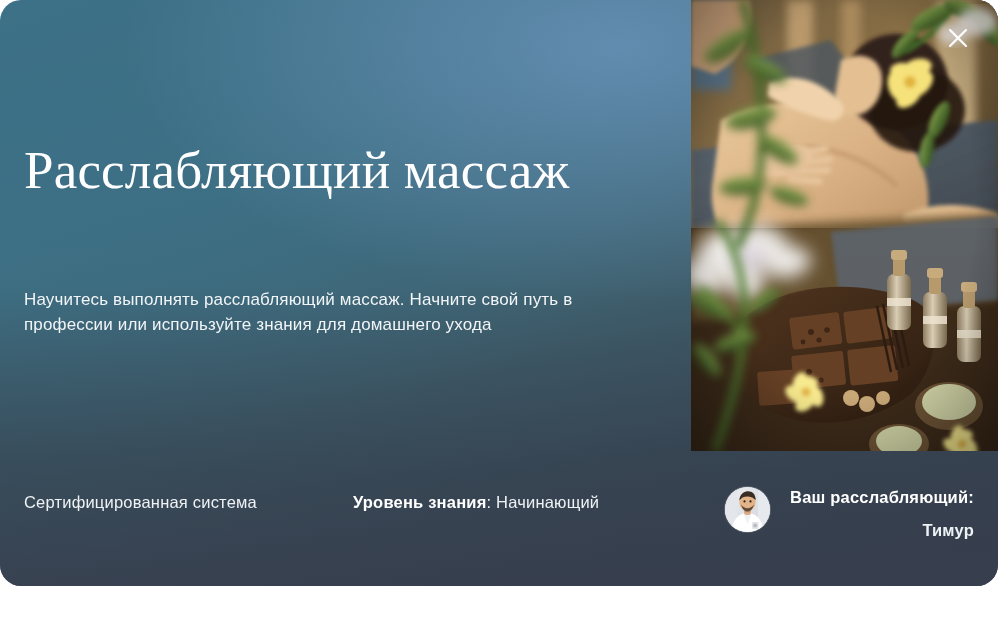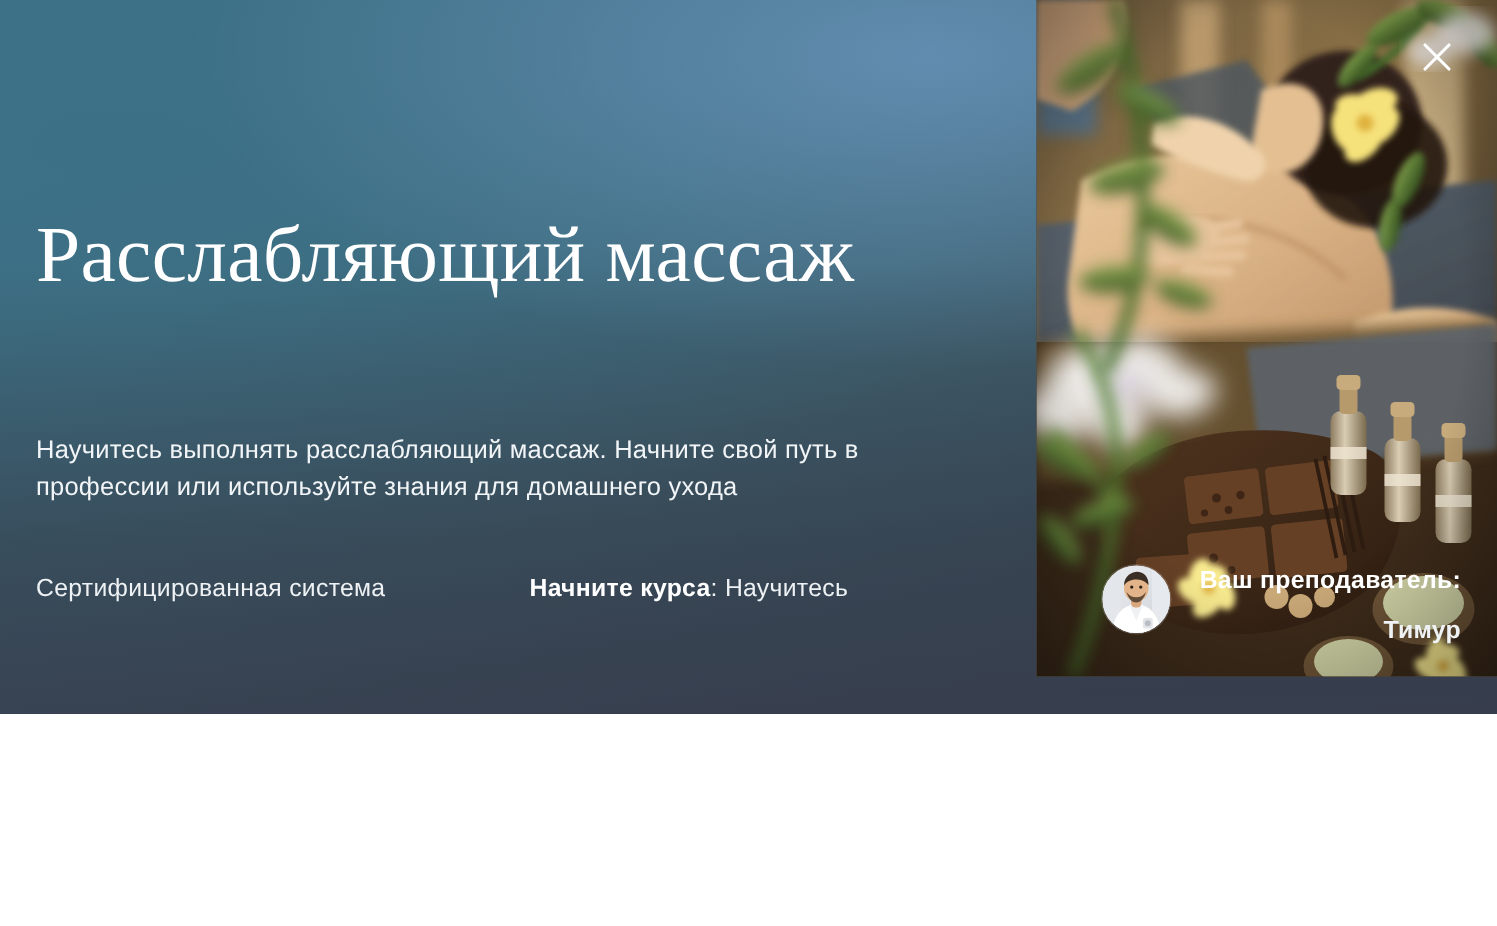--- a/index.html
+++ b/index.html
@@ -6,26 +6,27 @@
 
   html, body {
     width:998px; height:617px;
     overflow:hidden;
     font-family:"Liberation Sans", sans-serif;
   }
 
   
   #promo-card {
     position:relative;
-    width:998px; height:476px;
+    width:998px; height:586px;
     background:
       radial-gradient(ellipse 80% 70% at 62% 8%,  rgba(100,142,178,0.95) 0%, rgba(100,142,178,0) 62%),
       radial-gradient(ellipse 95% 80% at 8% 20%,  rgba(60,112,134,0.95) 0%,  rgba(60,112,134,0) 70%),
       linear-gradient(160deg, #3d7288 0%, #3f6f82 26%, #3f5f6d 55%, #3b4c5a 78%, #3a4350 100%);
     overflow:hidden;
+    border-radius:21px;
   }
   
   #promo-card::after{
     content:"";
     position:absolute; left:0; right:0; bottom:0; height:300px;
     background:linear-gradient(180deg, rgba(46,58,70,0) 0%, rgba(50,58,72,0.55) 62%, rgba(54,60,76,0.80) 100%);
     pointer-events:none;
   }
 
   
@@ -360,21 +361,21 @@
         <line x1="19" y1="3" x2="3" y2="19" stroke="#ffffff" stroke-width="2.1" stroke-linecap="round"></line>
       </svg>
     </span>
   </div>
 
   <div class="footer-row">
 
     <div class="cert-label">Сертифицированная система</div>
 
     <div class="course-level">
-      <span class="lvl-key">Начните курса</span><span>: </span><span>Научитесь</span>
+      <span class="lvl-key">Уровень знания</span><span>: </span><span>Начинающий</span>
     </div>
 
     <div class="instructor">
       <div class="avatar">
         <span>
           <svg viewBox="0 0 45 45" aria-hidden="true">
             <defs>
               <linearGradient id="avBg" x1="0" y1="0" x2="1" y2="1">
                 <stop offset="0%" stop-color="#eceef1"></stop>
                 <stop offset="100%" stop-color="#cfd4da"></stop>
@@ -399,19 +400,19 @@
 
             <circle cx="19.5" cy="14.4" r="1.1" fill="#2b2119"></circle>
             <circle cx="25.5" cy="14.4" r="1.1" fill="#2b2119"></circle>
 
             <rect x="27" y="35" width="6.5" height="7" rx="1.2" fill="#e2e4e8"></rect>
             <circle cx="30.2" cy="38.5" r="2" fill="#b9bec6"></circle>
           </svg>
         </span>
       </div>
       <div class="instructor-text">
-        <div class="instructor-label">Ваш преподаватель:</div>
+        <div class="instructor-label">Ваш расслабляющий:</div>
         <div class="instructor-name">Тимур</div>
       </div>
     </div>
 
   </div>
 </div>
 
 </body></html>

